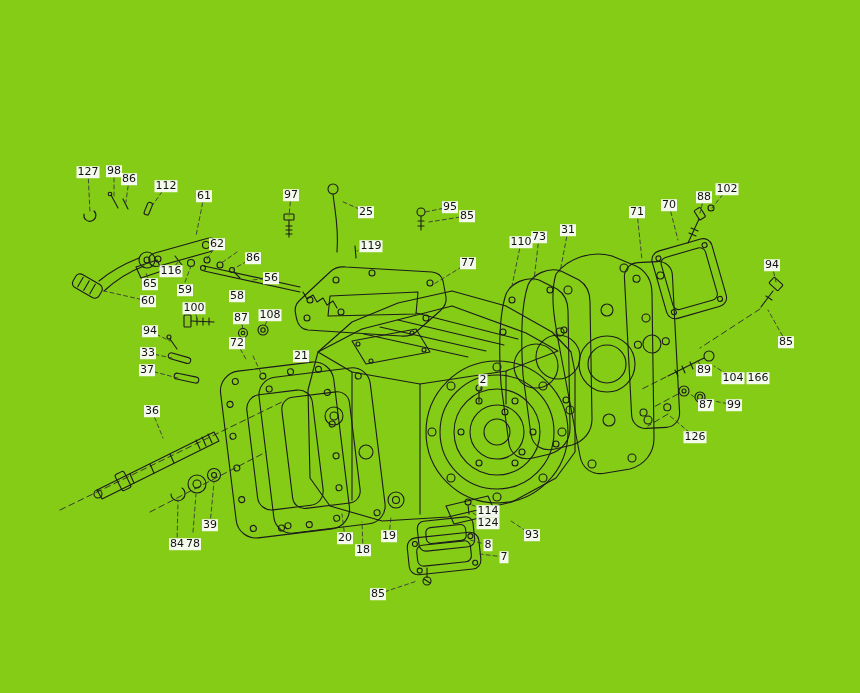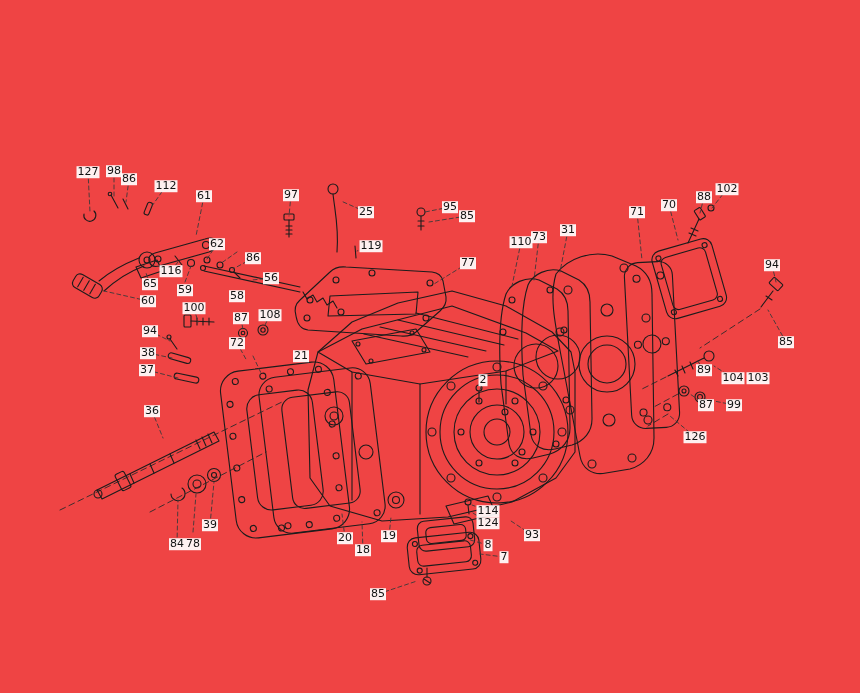--- a/index.html
+++ b/index.html
@@ -1,17 +1,17 @@
 <!DOCTYPE html>
 <html><head>
 <meta charset="utf-8">
 <style>
   html,body{margin:0;padding:0;background:#ffffff;}
   .stage{
-    position:relative;width:860px;height:693px;background:#ef4444;
+    position:relative;width:860px;height:693px;background:#84cc16;
     font-family:"DejaVu Sans","Liberation Sans",sans-serif;overflow:hidden;
   }
   .stage svg{position:absolute;left:0;top:0;}
   #label-layer{position:absolute;left:0;top:0;width:100%;height:100%;pointer-events:none;}
   .part-label{
     position:absolute;transform:translate(-50%,-50%);
     font-size:11px;line-height:1.05;color:#111;
     background:rgba(255,255,255,.92);padding:0 1px;white-space:nowrap;
   }
   #leader-lines line{stroke:#3a3a3a;stroke-width:.9;stroke-dasharray:4 3;}
@@ -415,29 +415,29 @@
       <span class="part-label" style="left: 253px; top: 258px; color: rgb(17, 17, 17);">86</span>
       <span class="part-label" style="left: 271px; top: 278px; color: rgb(17, 17, 17);">56</span>
       <span class="part-label" style="left: 171px; top: 271px; color: rgb(17, 17, 17);">116</span>
       <span class="part-label" style="left: 150px; top: 284px; color: rgb(17, 17, 17);">65</span>
       <span class="part-label" style="left: 185px; top: 290px; color: rgb(17, 17, 17);">59</span>
       <span class="part-label" style="left: 148px; top: 301px; color: rgb(17, 17, 17);">60</span>
       <span class="part-label" style="left: 194px; top: 308px; color: rgb(17, 17, 17);">100</span>
       <span class="part-label" style="left: 241px; top: 318px; color: rgb(17, 17, 17);">87</span>
       <span class="part-label" style="left: 270px; top: 315px; color: rgb(17, 17, 17);">108</span>
       <span class="part-label" style="left: 150px; top: 331px; color: rgb(17, 17, 17);">94</span>
-      <span class="part-label" style="left: 148px; top: 353px; color: rgb(17, 17, 17);">38</span>
+      <span class="part-label" style="left: 148px; top: 353px; color: rgb(17, 17, 17);">33</span>
       <span class="part-label" style="left: 147px; top: 370px; color: rgb(17, 17, 17);">37</span>
       <span class="part-label" style="left: 237px; top: 343px; color: rgb(17, 17, 17);">72</span>
       <span class="part-label" style="left: 253px; top: 356px; color: rgb(17, 17, 17); margin-left: 48px;">21</span>
       <span class="part-label" style="left: 152px; top: 411px; color: rgb(17, 17, 17);">36</span>
       <span class="part-label" style="left: 483px; top: 380px; color: rgb(17, 17, 17);">2</span>
       <span class="part-label" style="left: 704px; top: 370px; color: rgb(17, 17, 17);">89</span>
       <span class="part-label" style="left: 733px; top: 378px; color: rgb(17, 17, 17);">104</span>
-      <span class="part-label" style="left: 758px; top: 378px; color: rgb(17, 17, 17);">103</span>
+      <span class="part-label" style="left: 758px; top: 378px; color: rgb(17, 17, 17);">166</span>
       <span class="part-label" style="left: 706px; top: 405px; color: rgb(17, 17, 17);">87</span>
       <span class="part-label" style="left: 734px; top: 405px; color: rgb(17, 17, 17);">99</span>
       <span class="part-label" style="left: 695px; top: 437px; color: rgb(17, 17, 17);">126</span>
       <span class="part-label" style="left: 177px; top: 544px; color: rgb(17, 17, 17);">84</span>
       <span class="part-label" style="left: 193px; top: 532px; color: rgb(17, 17, 17); margin-top: 12px;">78</span>
       <span class="part-label" style="left: 210px; top: 525px; color: rgb(17, 17, 17);">39</span>
       <span class="part-label" style="left: 345px; top: 538px; color: rgb(17, 17, 17);">20</span>
       <span class="part-label" style="left: 363px; top: 550px; color: rgb(17, 17, 17);">18</span>
       <span class="part-label" style="left: 389px; top: 536px; color: rgb(17, 17, 17);">19</span>
       <span class="part-label" style="left: 488px; top: 511px; color: rgb(17, 17, 17);">114</span>

